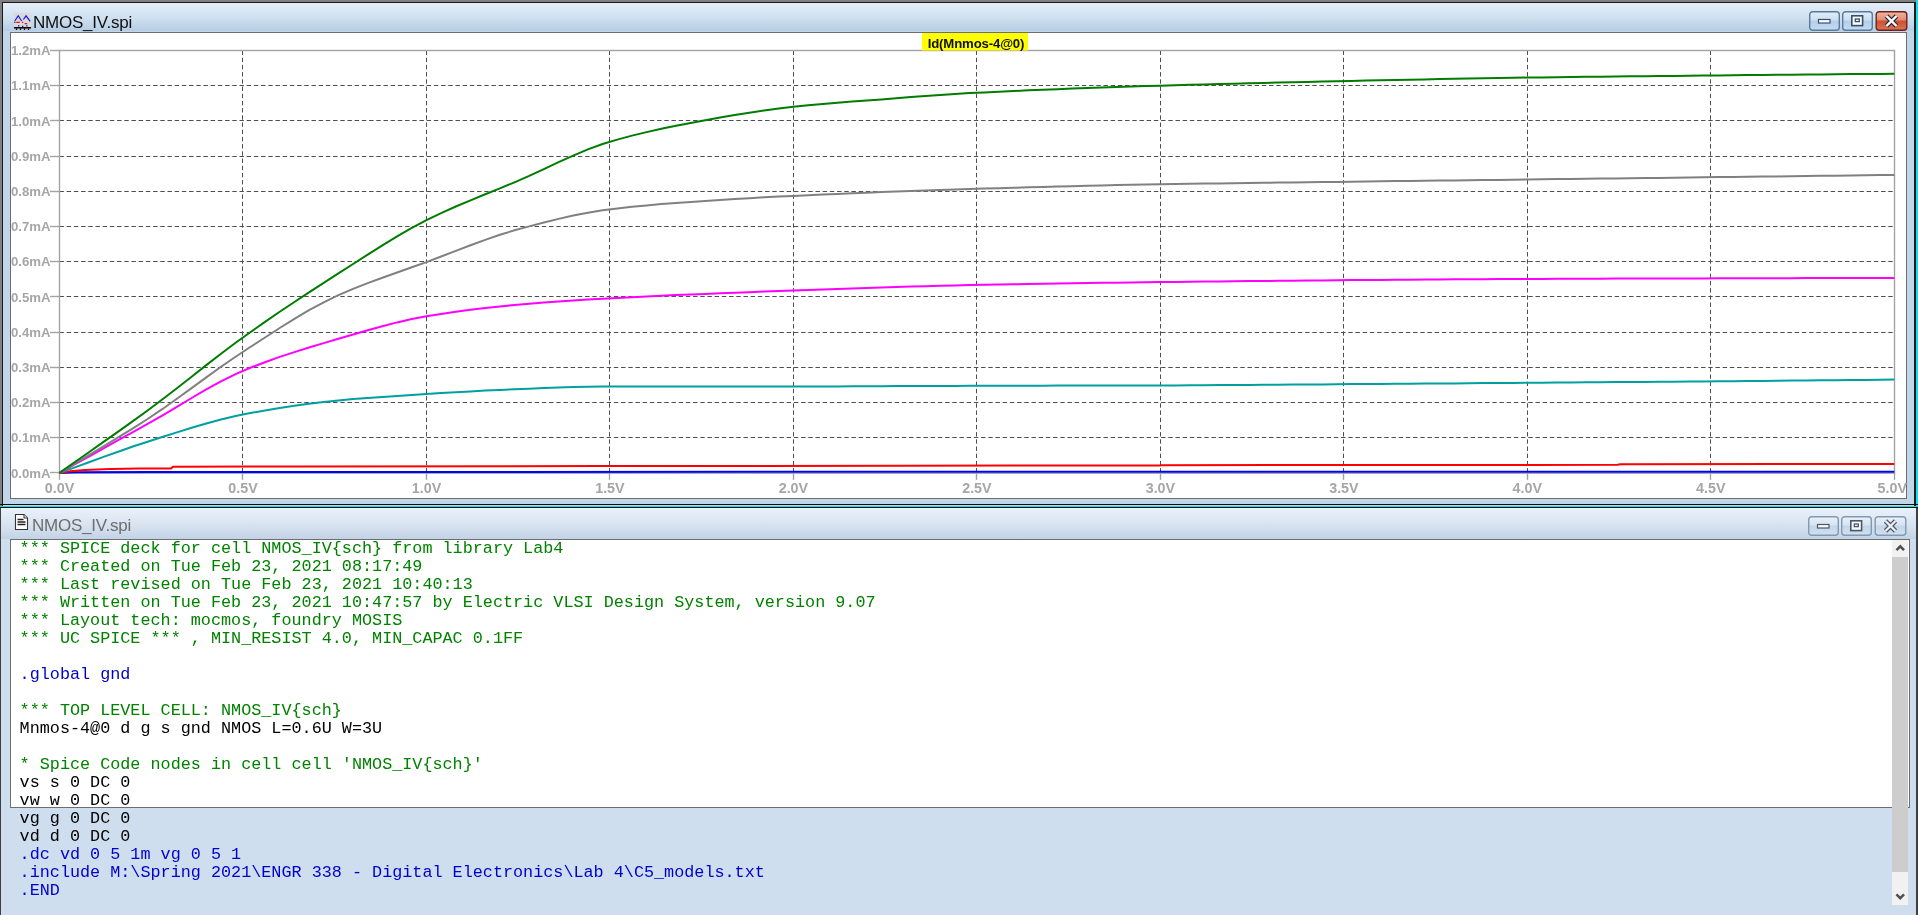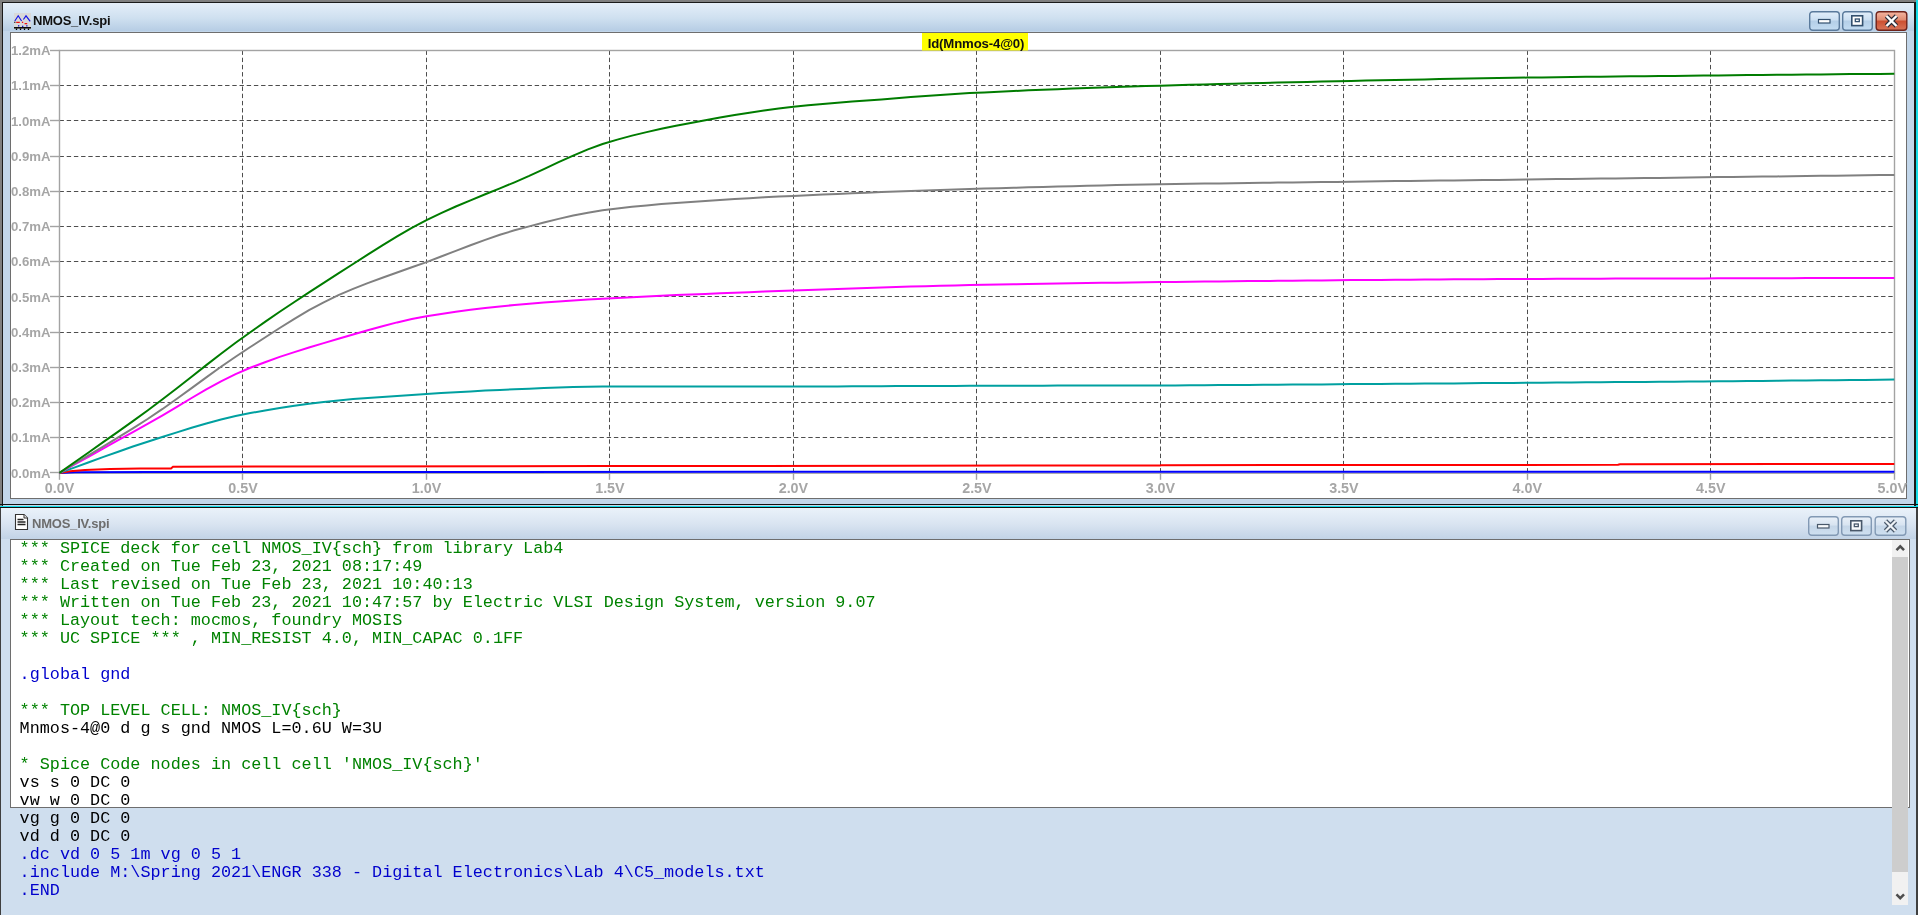--- a/index.html
+++ b/index.html
@@ -5,21 +5,21 @@
 * { margin:0; padding:0; box-sizing:border-box; }
 html,body { width:1918px; height:915px; overflow:hidden; background:#c8d8e8;
   font-family:"Liberation Sans",sans-serif; }
 #top { position:absolute; left:0; top:0; width:1918px; height:505.5px; }
 #topframe { position:absolute; left:2px; top:1.5px; right:2.5px; bottom:0;
   background:#c2d6ea; }
 #toptitle { position:absolute; left:2px; top:1.5px; right:2.5px; height:29.5px;
   background:linear-gradient(#e6eff9, #cfe0f0 55%, #b6cde4); }
 #topcontent { position:absolute; left:10px; top:32px; width:1896.5px; height:466.5px;
   background:#fff; border:1px solid #6e6e6e; }
-.tl { position:absolute; font-size:13px;font-weight:bold; }
+.tl { position:absolute; font-size:17px; }
 #bot { position:absolute; left:0; top:508.4px; width:1918px; height:406.6px; }
 #botframe { position:absolute; left:1px; top:0; right:2px; bottom:0; background:#cfdeee; }
 #bottitle { position:absolute; left:1px; top:0; right:2px; height:30.2px;
   background:linear-gradient(#eaf2fa, #d9e4f1 52%, #c2d3e6); }
 #botcontent { position:absolute; left:10px; top:30.2px; width:1899.5px; height:269px;
   background:#fff; border:1px solid #6e6e6e; }
 #spice { position:absolute; left:8.6px; top:0.6px; font-family:"Liberation Mono",monospace;
   font-size:16.8px; line-height:18px; white-space:pre; }
 #spice span { display:block; }
 #sb { position:absolute; right:0.5px; top:0.5px; width:16.5px; height:364.5px; background:#f1f1f1; }

